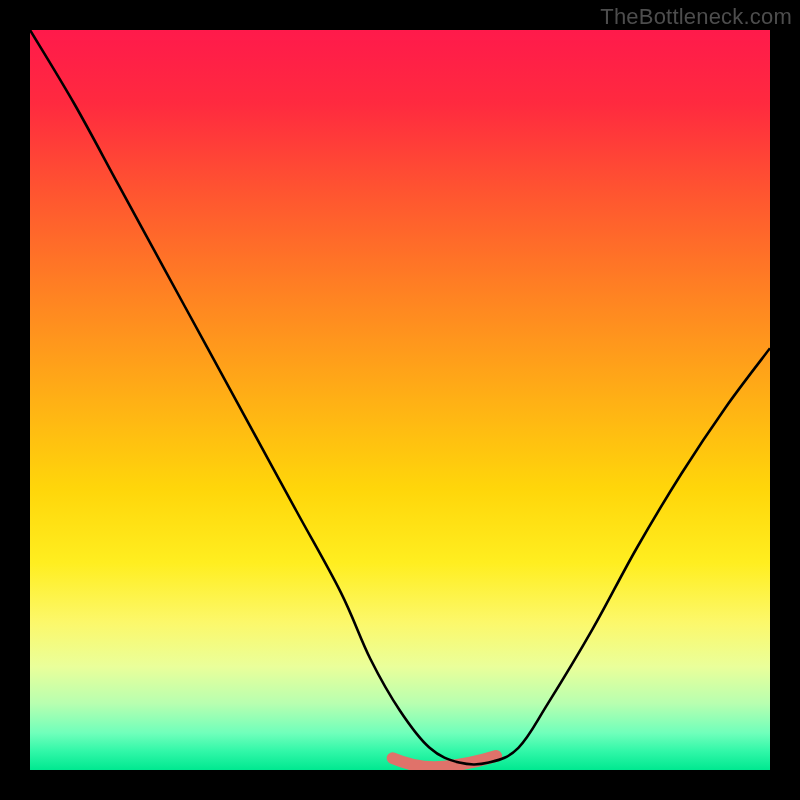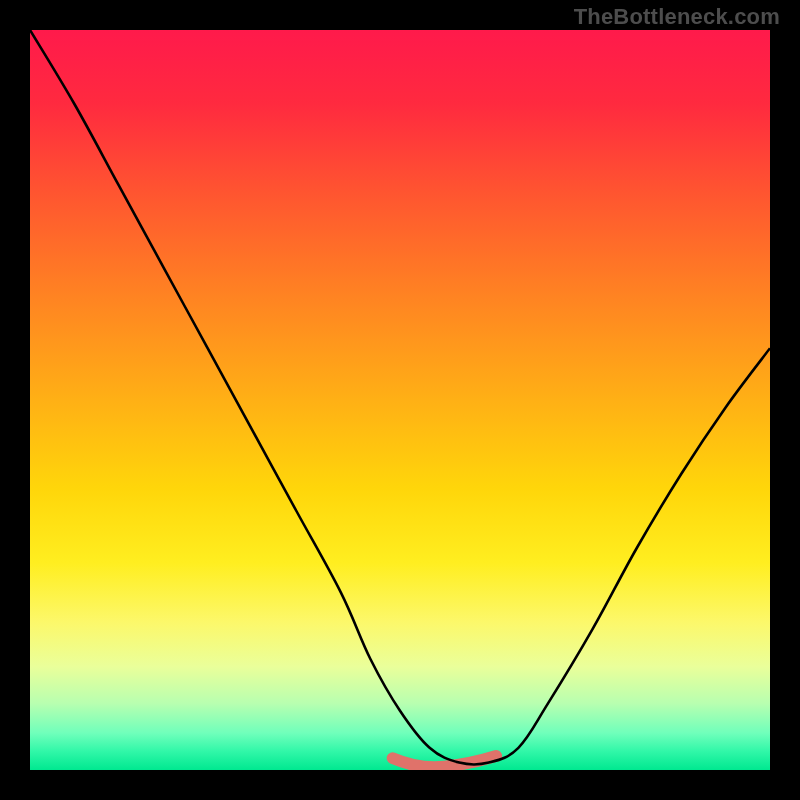--- a/index.html
+++ b/index.html
@@ -13,24 +13,24 @@
   }
   .frame {
     position: relative;
     width: 800px;
     height: 800px;
     background: #000;
   }
   .watermark {
     position: absolute;
     top: 4px;
-    right: 20px;
+    right: 8px;
     color: #4d4d4d;
     font-size: 22px;
-    font-weight: 700;
+    font-weight: 400;
     letter-spacing: 0.2px;
     z-index: 10;
   }
   svg.plot {
     position: absolute;
     left: 30px;
     top: 30px;
     width: 740px;
     height: 740px;
     display: block;

